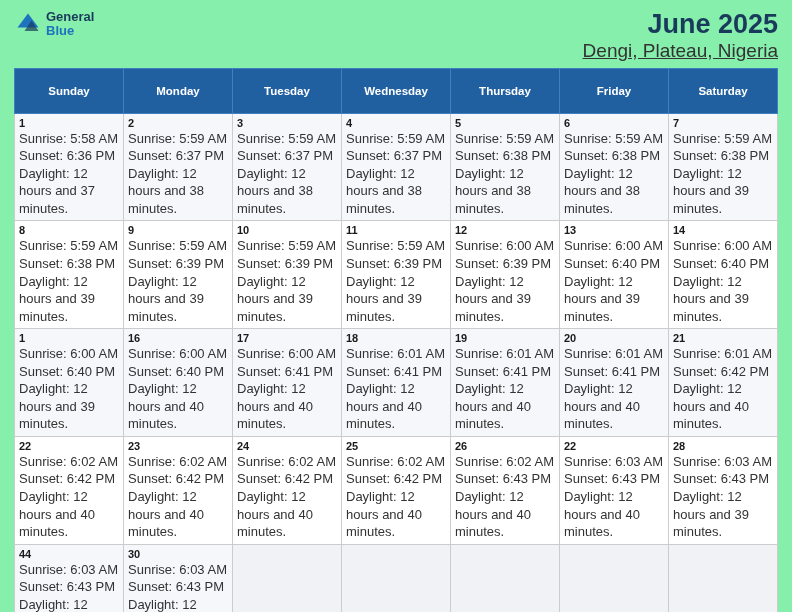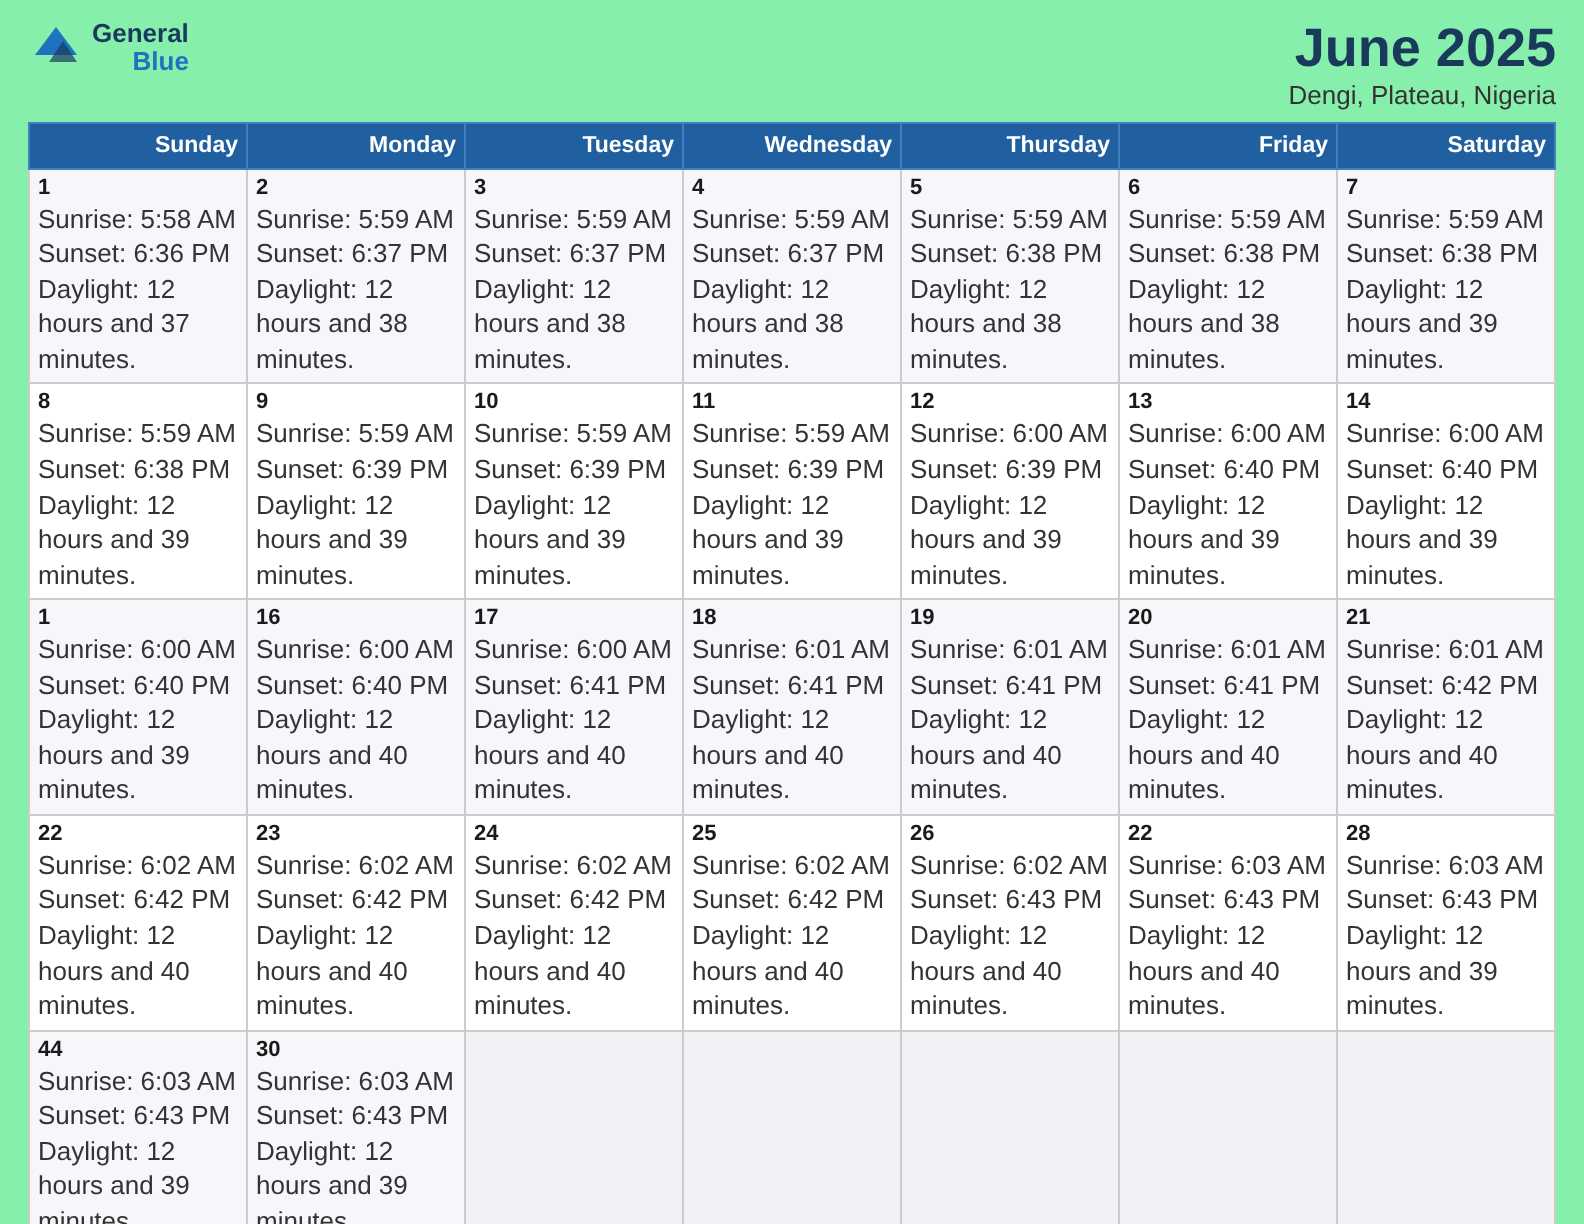--- a/index.html
+++ b/index.html
@@ -26,51 +26,52 @@
       display: flex;
       align-items: center;
       gap: 4px;
     }
     .logo-text {
       font-size: 13px;
       font-weight: bold;
       color: #1a3a5c;
       line-height: 1.1;
     }
-    .logo-blue { color: #1e73be; text-align: right; }
+    .logo-blue { color: #1e73be; }
     .logo-icon {
       width: 28px;
       height: 28px;
     }
     .title-block {
       text-align: right;
     }
     .month-title {
       font-size: 27px;
       font-weight: bold;
       color: #1a3a5c;
       line-height: 1.1;
     }
     .subtitle {
-      font-size: 13px;
+      font-size: 19px;
       color: #333;
+      text-decoration: underline;
     }
     .calendar {
       width: 100%;
       border-collapse: collapse;
       table-layout: fixed;
     }
     .calendar thead th {
       background: #2060a0;
       color: #fff;
       font-size: 11.5px;
       font-weight: bold;
-      padding: 5px 4px;
+      padding: 16px 4px;
       border: 1px solid #4080c0;
-      text-align: right;
+      text-align: center;
     }
     .calendar tbody td {
       border: 1px solid #ccc;
       vertical-align: top;
       padding: 3px 4px;
       font-size: 9.5px;
       color: #222;
       height: 82px;
       background: #fff;
     }

